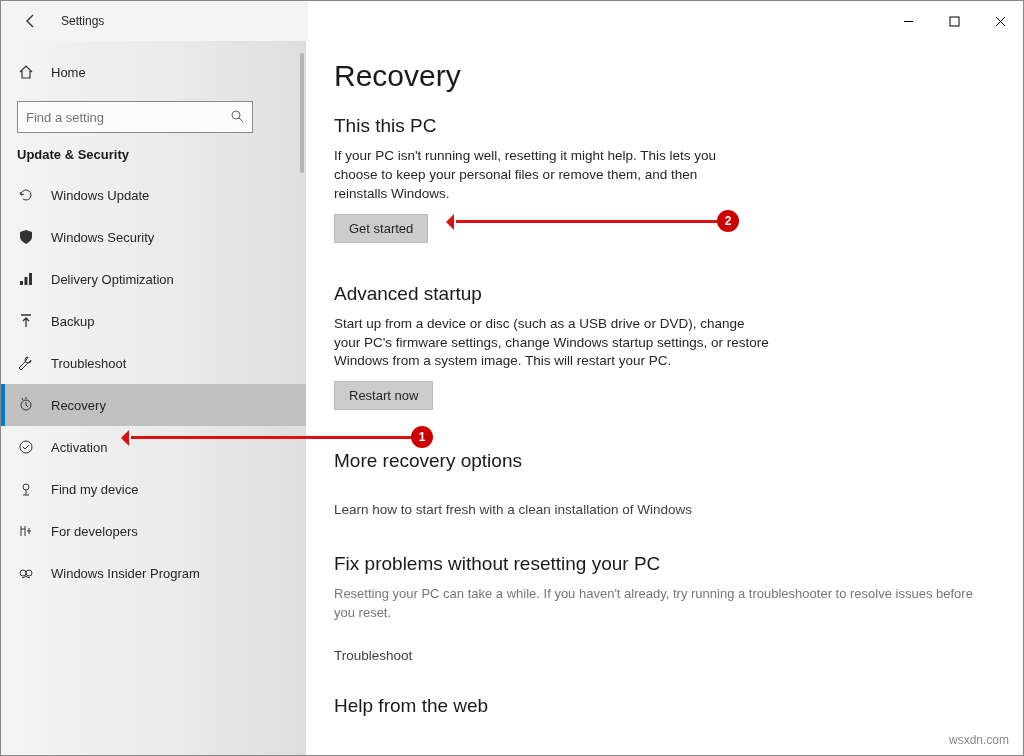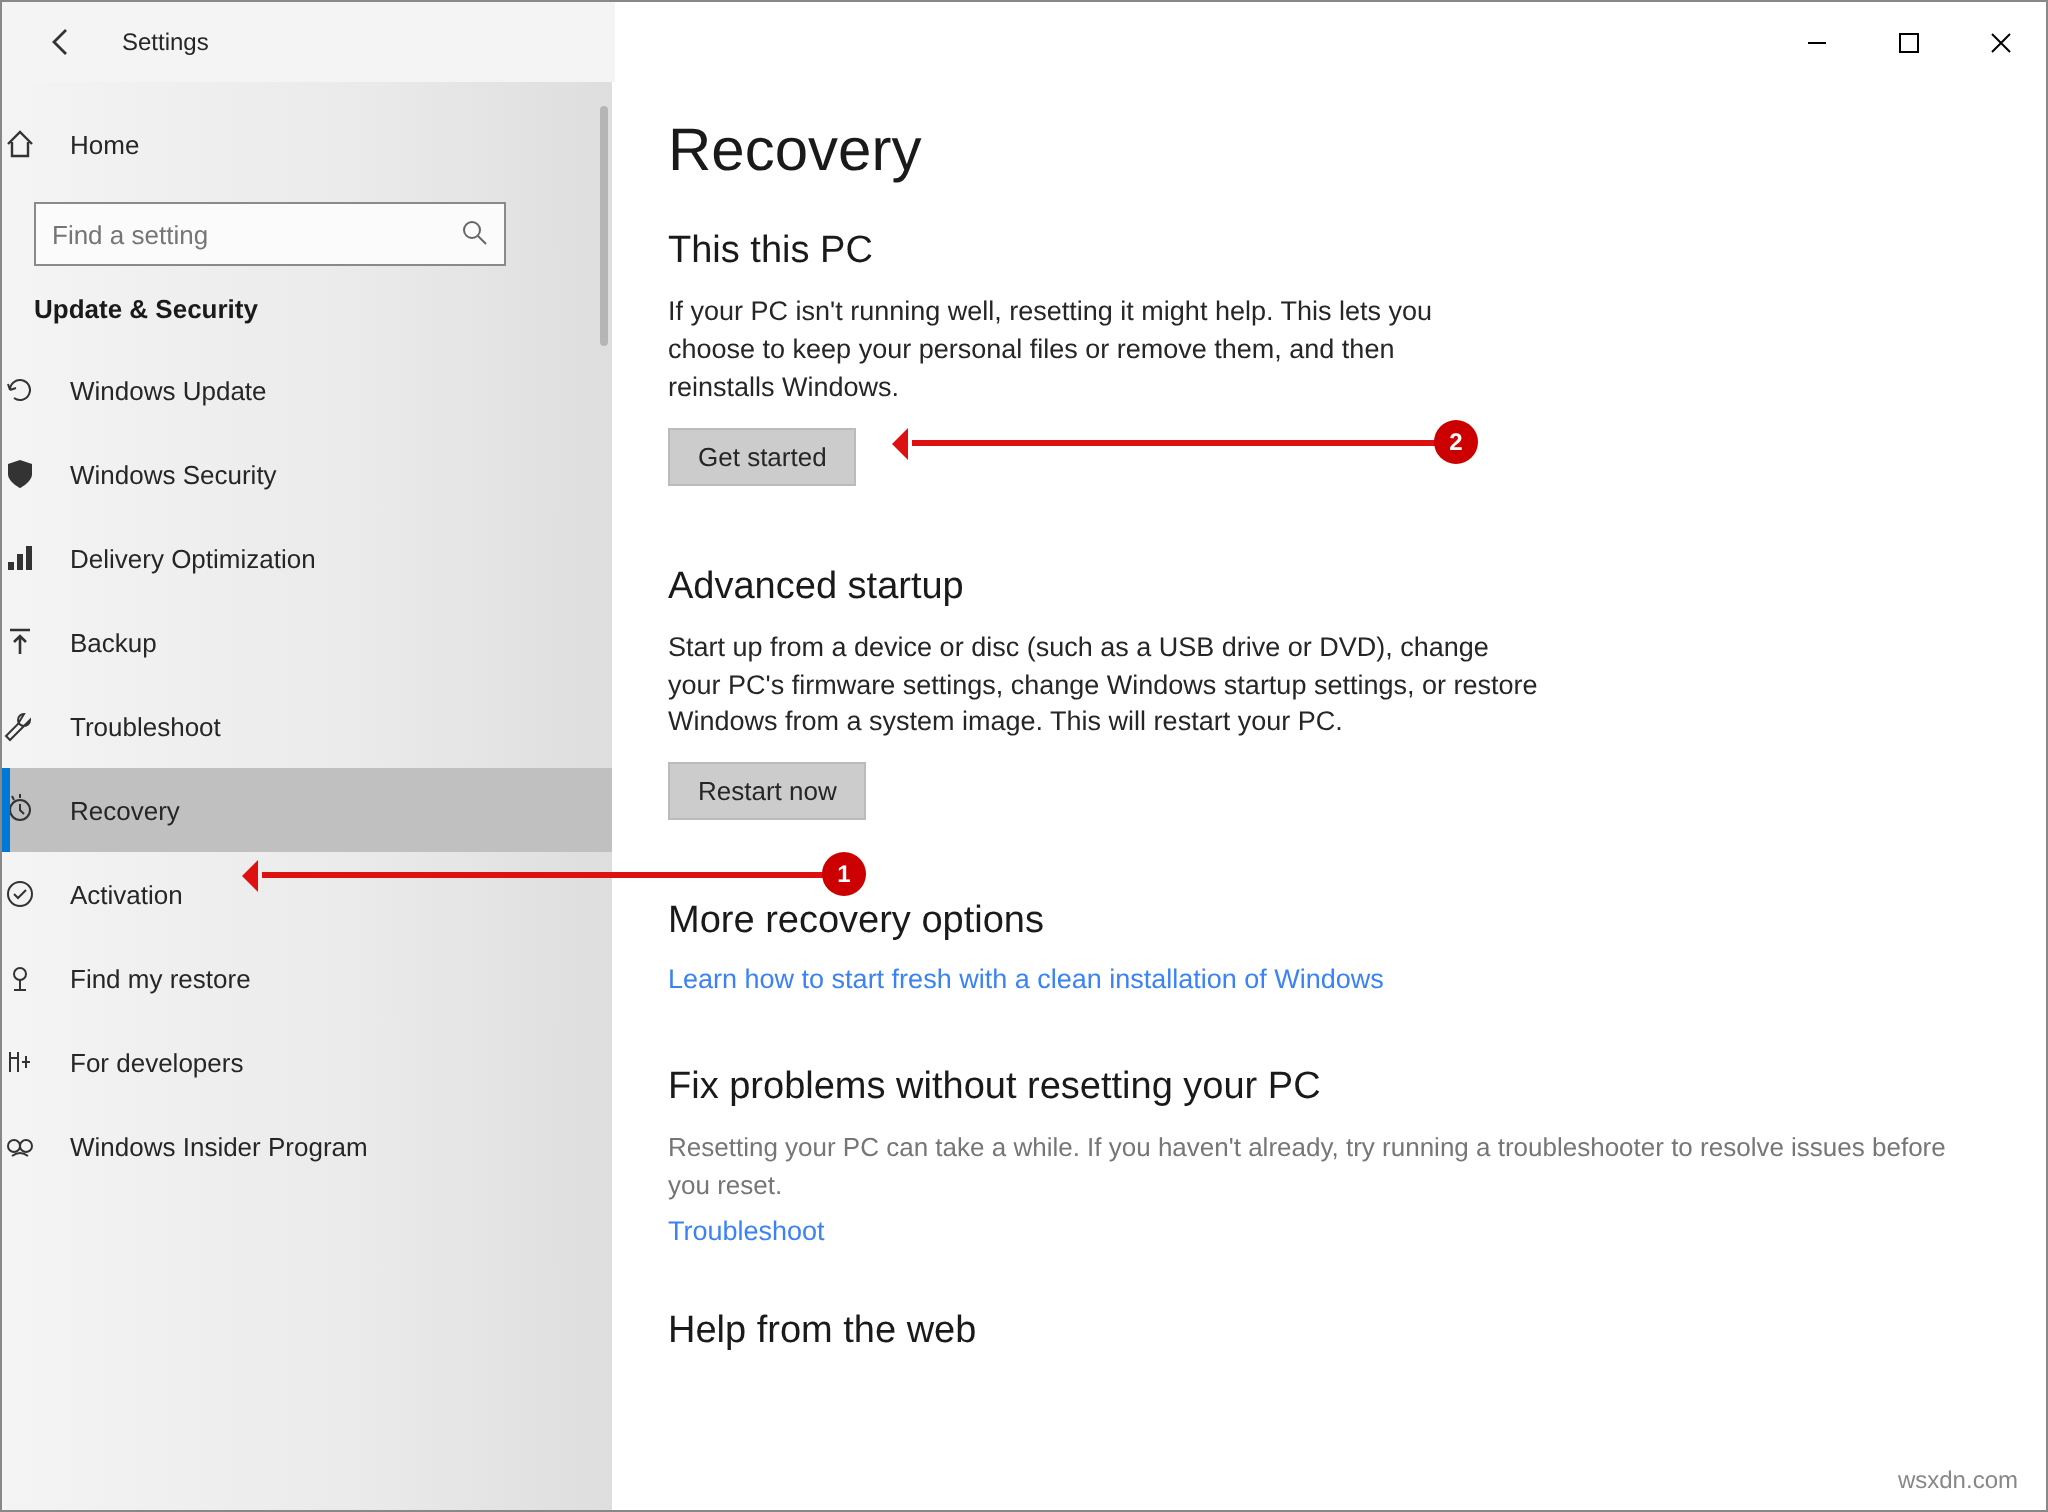--- a/index.html
+++ b/index.html
@@ -41,20 +41,21 @@
   .sidebar {
     width: 305px;
     background: linear-gradient(to right, #f4f4f4 0%, #eaeaea 60%, #dedede 100%);
     padding: 10px 0 0 0;
     position: relative;
   }
   .sidebar-scroll { position:absolute; right:2px; top:12px; width:4px; height:120px; background:#b5b5b5; border-radius:2px; }
   .home-row, .nav-item {
     display: flex; align-items: center;
     height: 42px;
+    padding-left: 16px;
     gap: 16px;
     color: #262626;
     font-size: 13px;
   }
   .nav-item .icon, .home-row .icon {
     width: 18px; height: 18px; display:flex; align-items:center; justify-content:center;
     color:#333;
   }
   .nav-item.selected {
     background: #c0c0c0;
@@ -90,21 +91,21 @@
     font-weight: 400; font-size: 30px; color:#1a1a1a; margin-bottom: 22px;
   }
   h2.section {
     font-weight: 400; font-size: 19px; color:#1a1a1a; margin-top: 6px; margin-bottom: 10px;
   }
   p.body {
     font-size: 13.5px; color:#262626; max-width: 420px; line-height:1.4;
     margin-bottom: 10px;
   }
   p.muted { color:#767676; max-width: 640px; font-size:13px; line-height:1.4; margin-bottom:6px;}
-  a.link { color:#3b82f6; text-decoration:none; font-size: 13.5px; display:inline-block; margin-bottom: 30px;}
+  a.link { color:#404040; text-decoration:none; font-size: 13.5px; display:inline-block; margin-bottom: 30px; margin-top: 20px;}
   button.action {
     background:#ccc; border:1px solid #bbb;
     padding: 6px 14px; font-size:13px; color:#262626;
     margin-bottom: 34px;
   }
 
   
   .arrow {
     position:absolute; height:3px; background:#d11;
     display:flex; align-items:center;
@@ -237,21 +238,21 @@
         </span>
       <span>Activation</span>
     </div>
     <div class="nav-item">
       <span class="icon">
           <svg width="16" height="16" viewBox="0 0 16 16">
             <circle cx="8" cy="6" r="3" stroke="#333" fill="none"></circle>
             <path d="M5 14 h6 M8 9 v5" stroke="#333"></path>
           </svg>
         </span>
-      <span>Find my restore</span>
+      <span>Find my device</span>
     </div>
     <div class="nav-item">
       <span class="icon">
           <svg width="16" height="16" viewBox="0 0 16 16">
             <path d="M3 3 v10 M7 3 v10 M3 6 h4 M11 5 v6 M9 8 h4" stroke="#333"></path>
           </svg>
         </span>
       <span>For developers</span>
     </div>
     <div class="nav-item">

